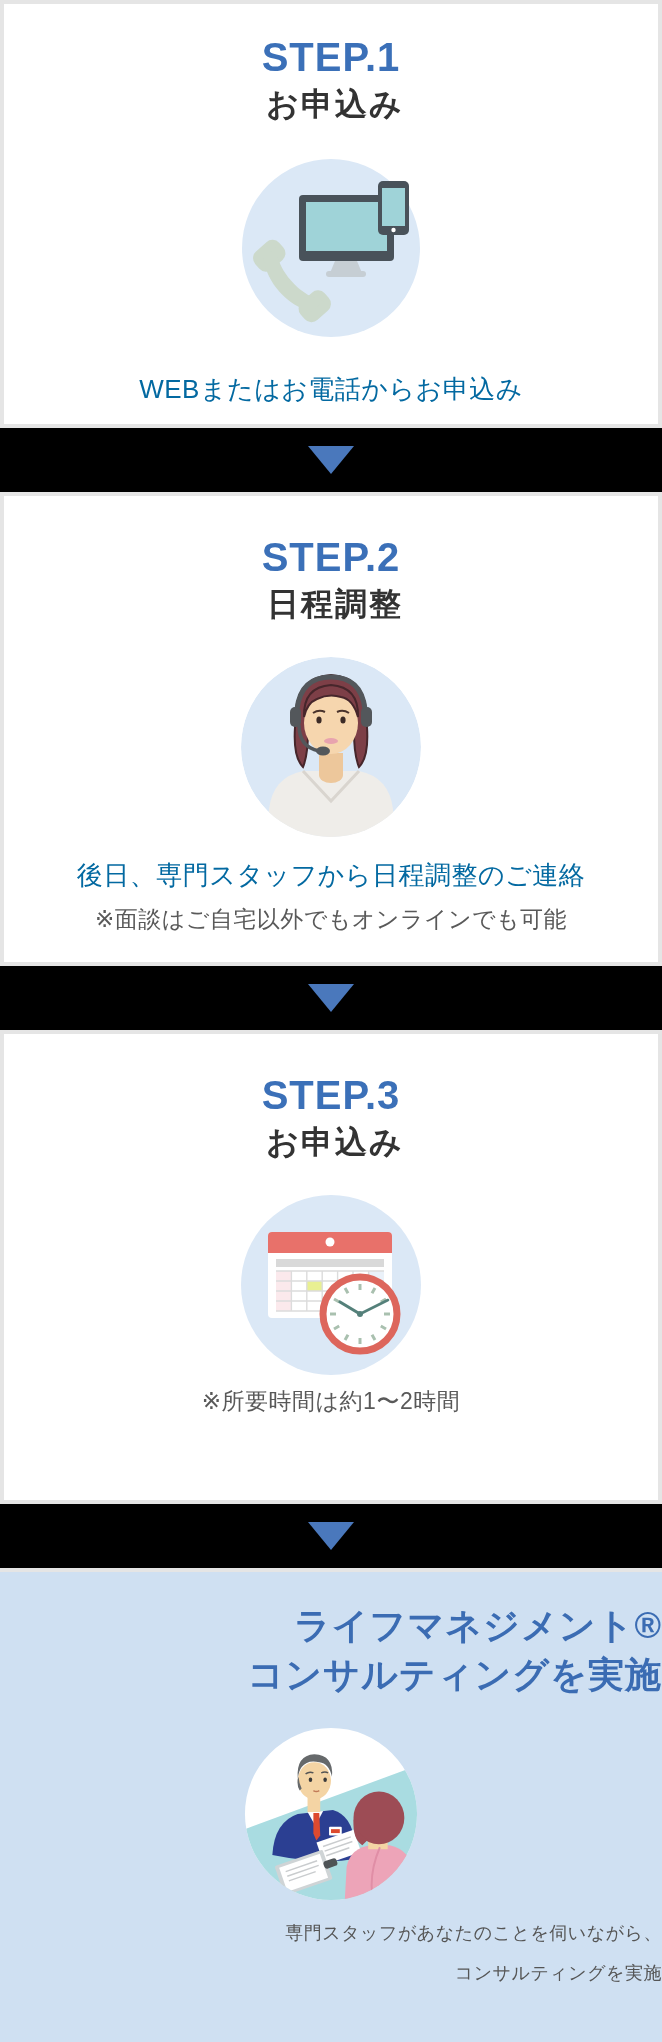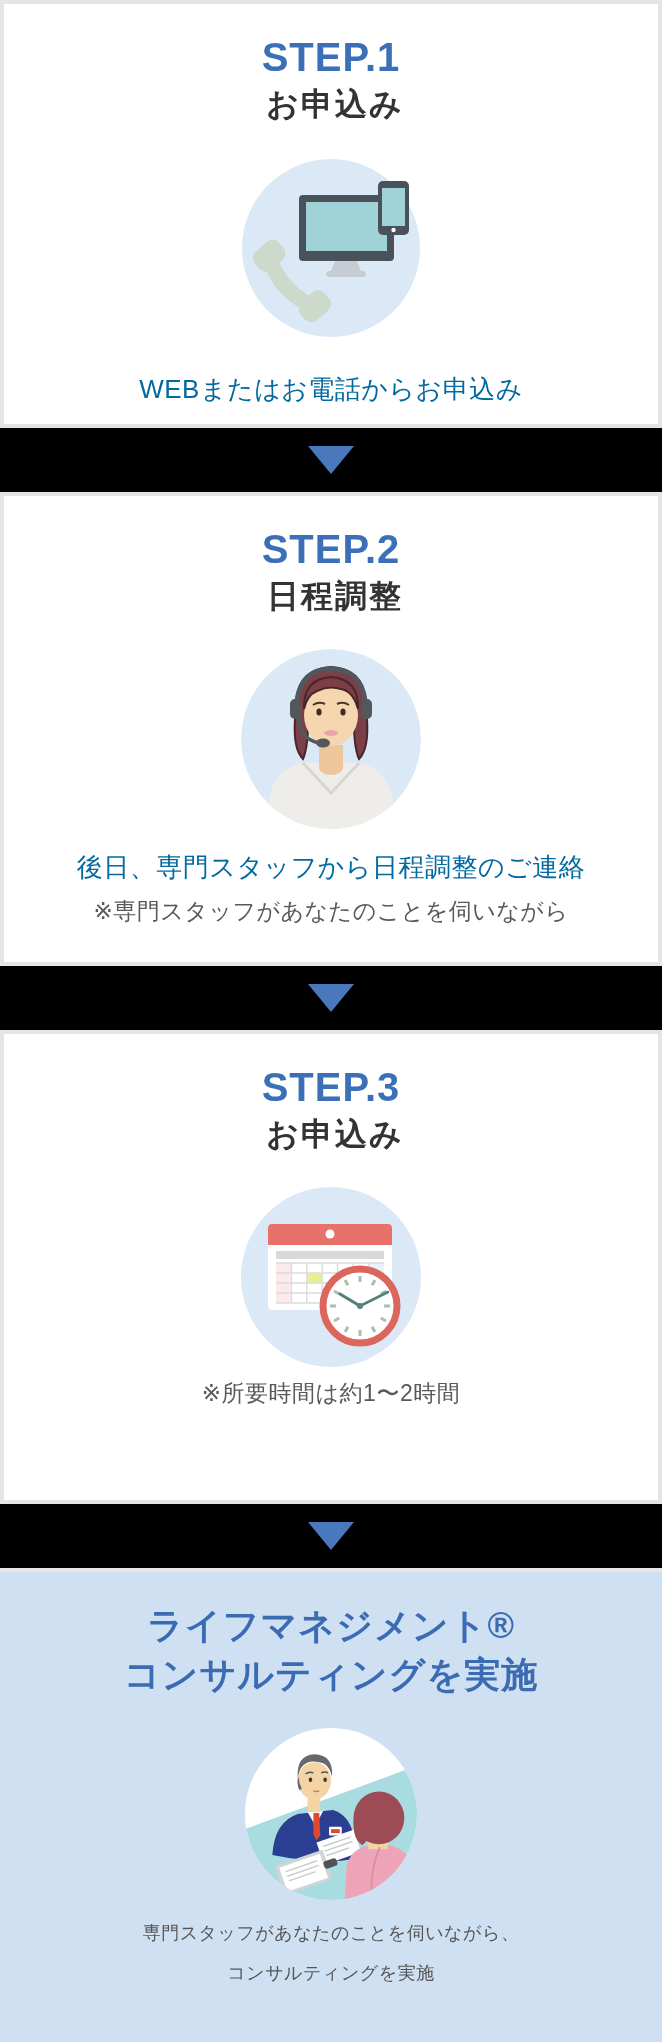--- a/index.html
+++ b/index.html
@@ -11,21 +11,21 @@
   }
   .page{width:662px;border-radius:23px;}
   .card{
     box-sizing:border-box;
     margin:4px;
     background:#ffffff;
     text-align:center;
     overflow:hidden;
   }
   .card.first{height:420px;padding-top:30px;}
-  .card.mid{height:466px;padding-top:30px;}
+  .card.mid{height:466px;padding-top:38px;}
   .band{
     height:64px;
     margin:4px 0;
     background:#000000;
     display:flex;
     align-items:center;
     justify-content:center;
   }
   .arrow-down{
     width:0;height:0;
@@ -68,21 +68,21 @@
     font-size:23px;
     color:#595959;
     letter-spacing:0.5px;
     line-height:1.3;
   }
   .final-section{
     box-sizing:border-box;
     height:470px;
     margin-top:4px;
     background:#cfe0f2;
-    text-align:center;
+    text-align:right;
     padding-top:30px;
     overflow:hidden;
   }
   .final-title{
     font-size:36px;
     font-weight:700;
     color:#3b6cb3;
     letter-spacing:1px;
     line-height:1.36;
   }
@@ -152,21 +152,21 @@
           <ellipse cx="90" cy="84" rx="7" ry="3" fill="#e8a3ae"></ellipse>
           <path d="M56,52 Q60,20 90,20 Q120,20 124,52" fill="none" stroke="#53575b" stroke-width="5"></path>
           <rect x="49" y="50" width="11" height="20" rx="5" fill="#53575b"></rect>
           <rect x="120" y="50" width="11" height="20" rx="5" fill="#53575b"></rect>
           <path d="M58,68 Q58,90 78,94" fill="none" stroke="#53575b" stroke-width="3.5"></path>
           <ellipse cx="82" cy="94" rx="7" ry="4.5" fill="#53575b"></ellipse>
         </g>
       </svg>
     </div>
     <p class="step-desc">後日、専門スタッフから日程調整のご連絡</p>
-    <p class="step-note">※専門スタッフがあなたのことを伺いながら</p>
+    <p class="step-note">※面談はご自宅以外でもオンラインでも可能</p>
   </section>
 
   <div class="band">
     <div class="arrow-down"></div>
   </div>
 
   <section class="card mid">
     <div class="step-label">STEP.3</div>
     <h2 class="step-title">お申込み</h2>
     <div class="illust">

